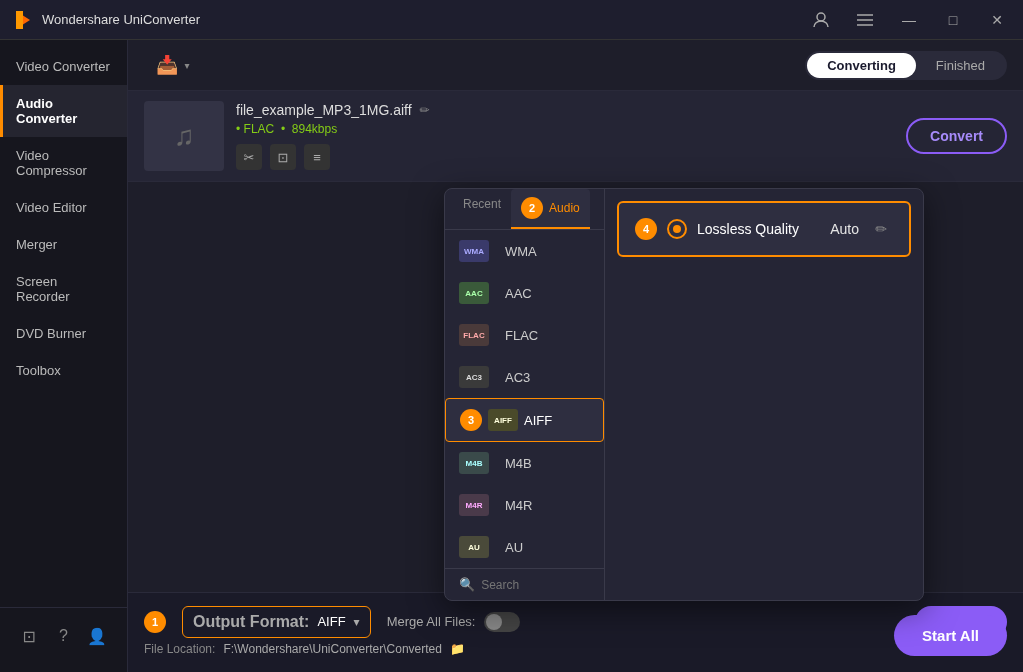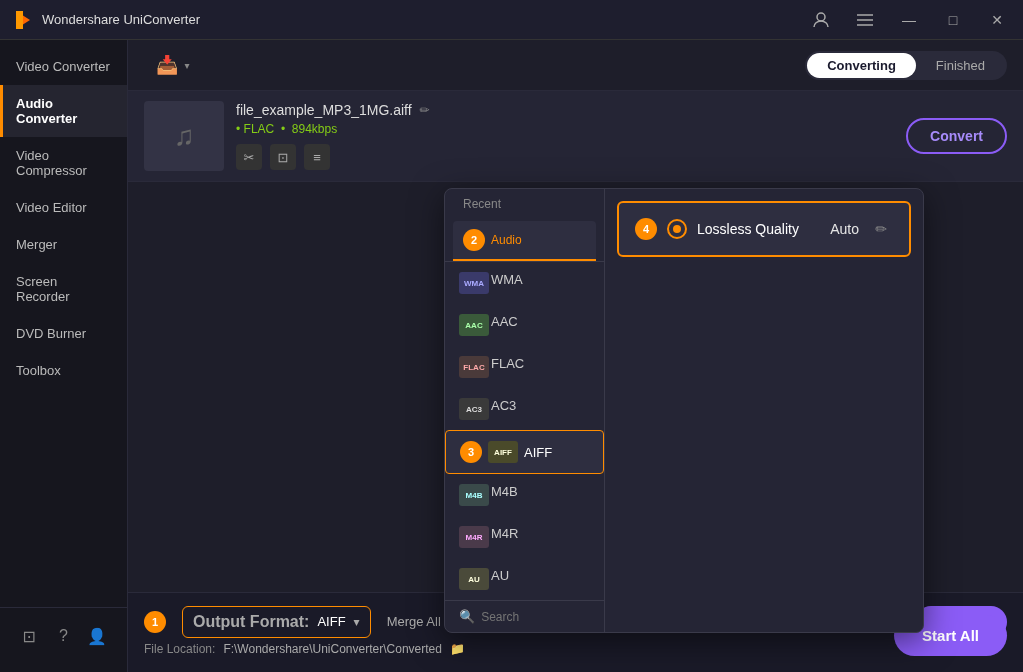--- a/index.html
+++ b/index.html
@@ -256,25 +256,26 @@
       border-bottom: 2px solid transparent;
     }
     .format-tab.active {
       color: #ff8c00;
       border-bottom: 2px solid #ff8c00;
       background: #2e2e40;
       border-radius: 4px 4px 0 0;
     }
     .format-item {
       display: flex;
+      align-items: center;
       padding: 10px 14px;
       font-size: 13px;
       color: #ccc;
       cursor: pointer;
-      gap: 2px;
+      gap: 16px;
     }
     .format-item.selected {
       background: #2e2e40;
       border: 1.5px solid #ff8c00;
       border-radius: 4px;
       color: #fff;
     }
     .format-icon {
       width: 30px;
       height: 22px;
@@ -494,21 +495,20 @@
 
     .edit-icon {
       font-size: 12px;
       color: #888;
       cursor: pointer;
     }
 
     
     .format-tab-row {
       display: flex;
-      flex-direction: column;
     }
   </style>
 </head>
 <body>
 
 <div class="titlebar">
   <div class="titlebar-left">
     <svg class="app-logo" viewBox="0 0 22 22">
       <polygon points="4,2 18,11 4,20" fill="#ff6600"></polygon>
       <polygon points="4,2 11,2 11,20 4,20" fill="#ff9900"></polygon>

